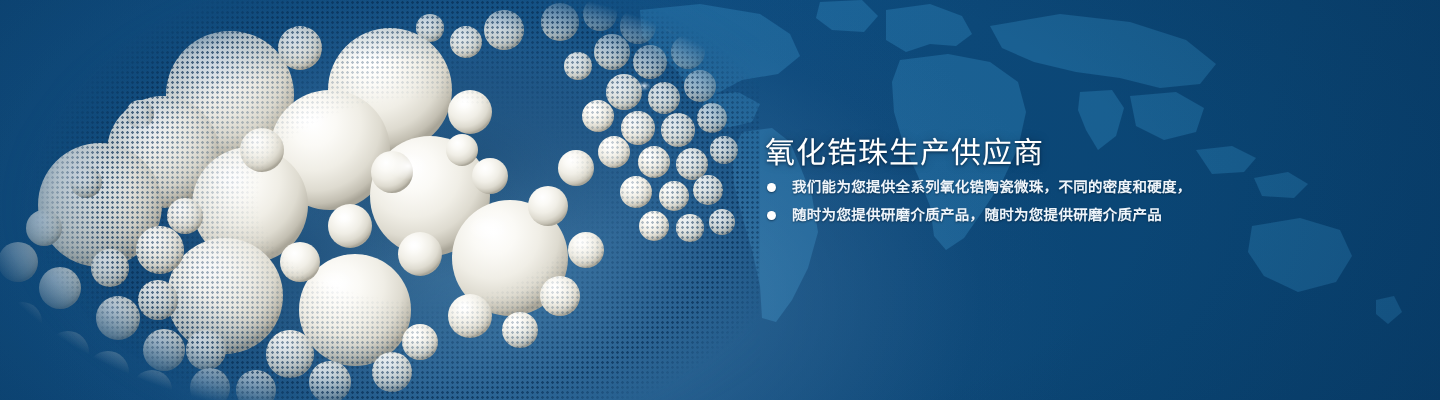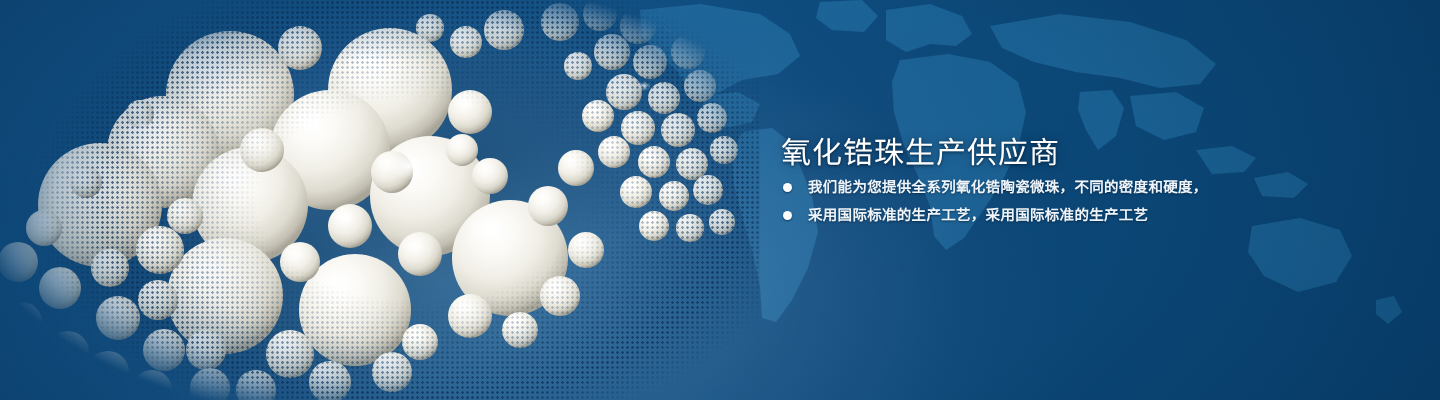--- a/index.html
+++ b/index.html
@@ -120,21 +120,20 @@
   .beads { position: absolute; inset: 0; }
   .beads svg { display: block; width: 760px; height: 400px; }
 
   
   .copy {
     position: absolute;
     left: 765px;
     top: 0;
     width: 600px;
     height: 288px;
-    margin-left: 16px;
   }
 
   .headline {
     position: absolute;
     left: 0;
     top: 108px;
     font-size: 30px;
     font-weight: 400;
     letter-spacing: 1px;
     color: #ffffff;
@@ -388,20 +387,20 @@
         <span class="dot"></span>
         <span class="txt">
           <span>我们能为您提供全系列氧化锆陶瓷微珠，不同的密度和硬度，</span>
         </span>
       </div>
 
 
       <div class="bullet">
         <span class="dot"></span>
         <span class="txt">
-          <span>采用国际标准的生产工艺，采用国际标准的生产工艺</span>
+          <span>随时为您提供研磨介质产品，随时为您提供研磨介质产品</span>
         </span>
       </div>
 
     </div>
   </div>
 
 </div>
 
 </body></html>

